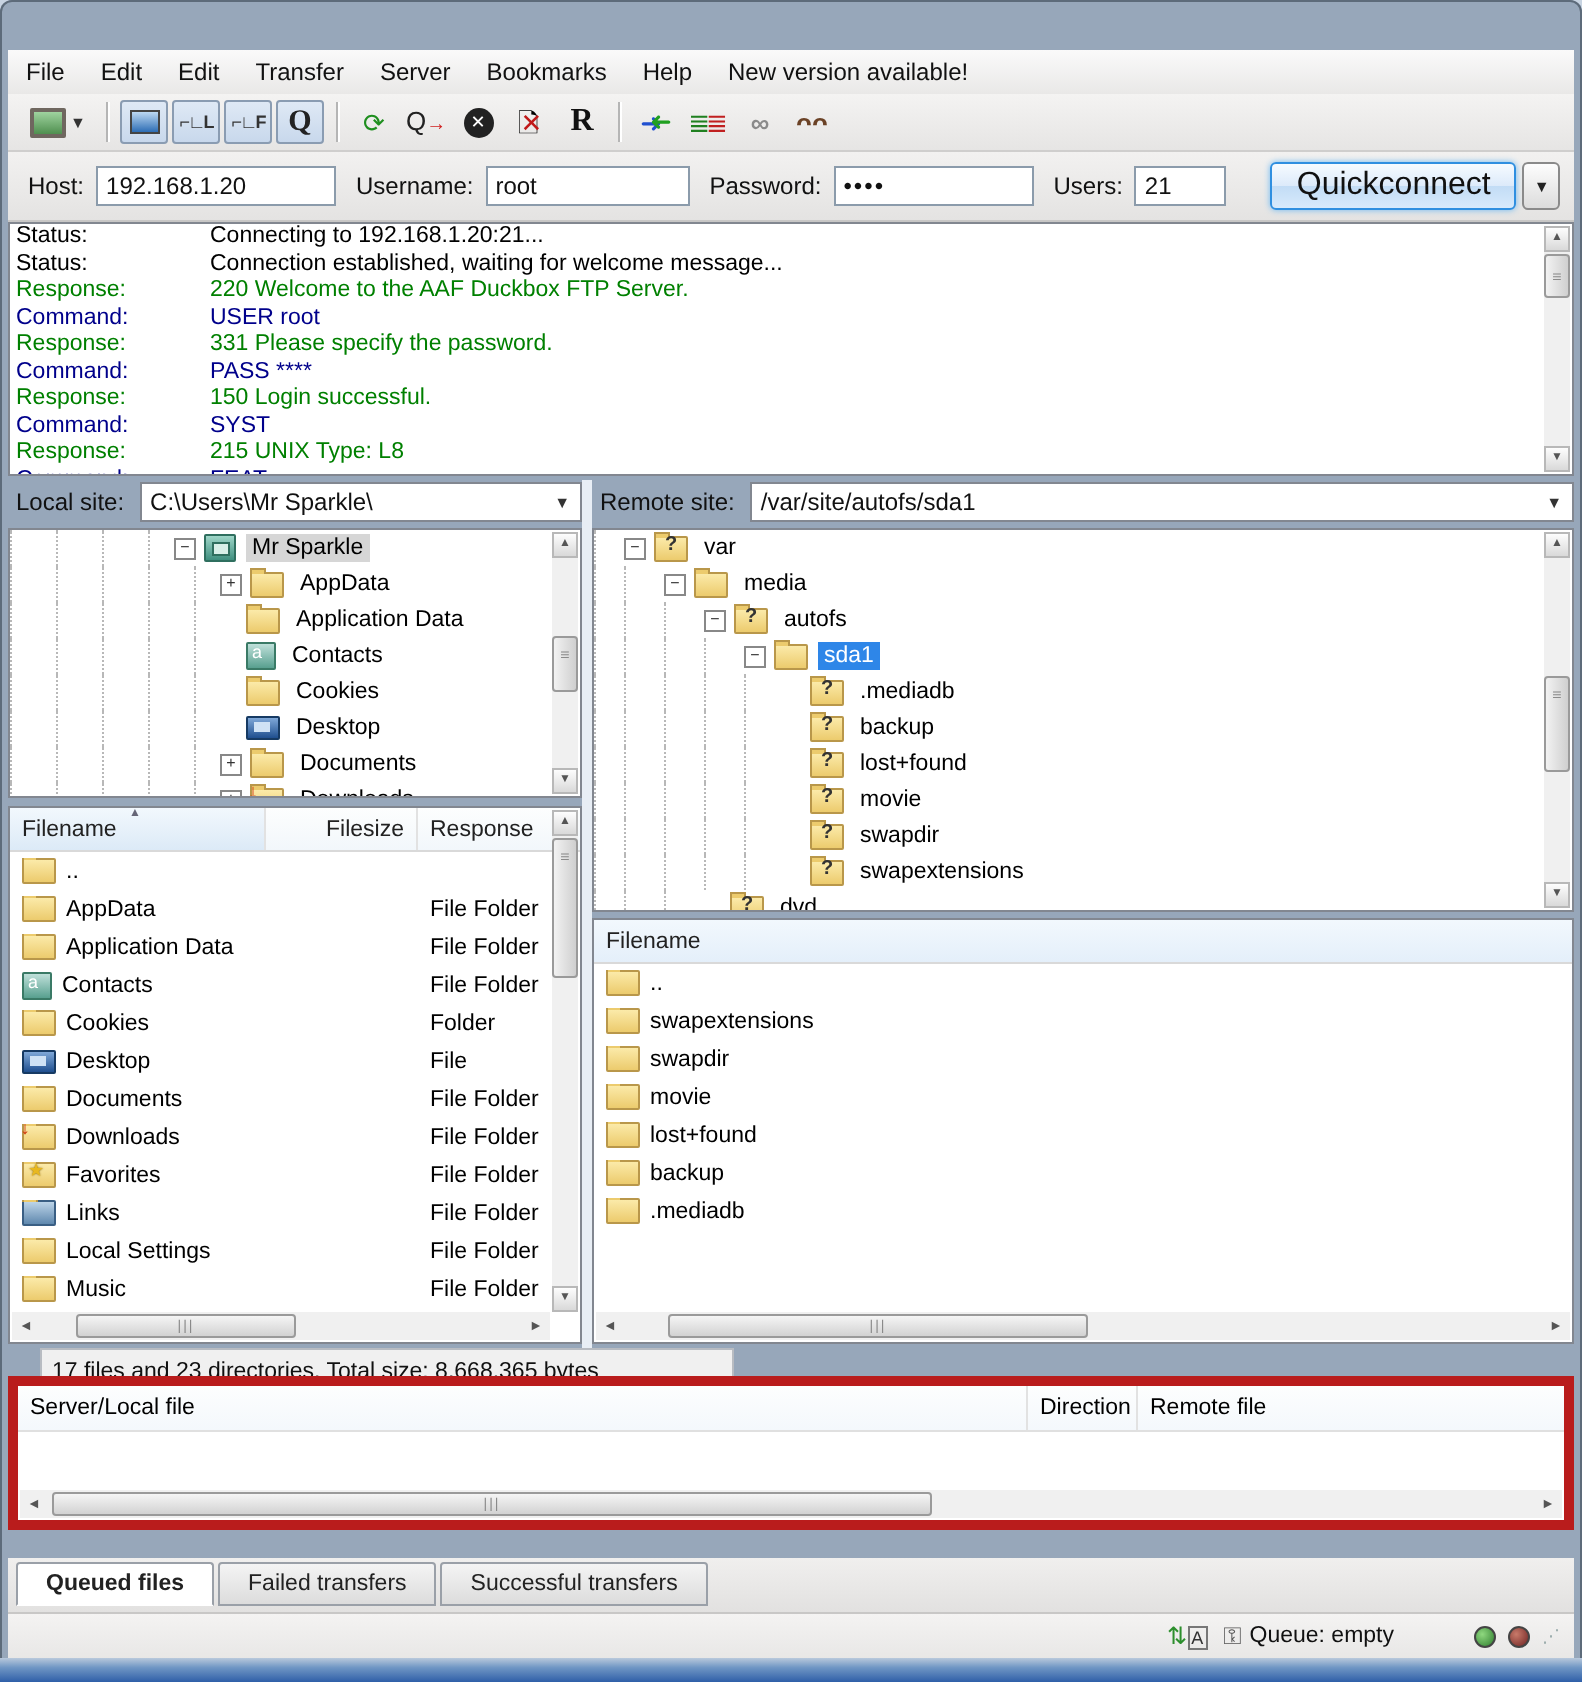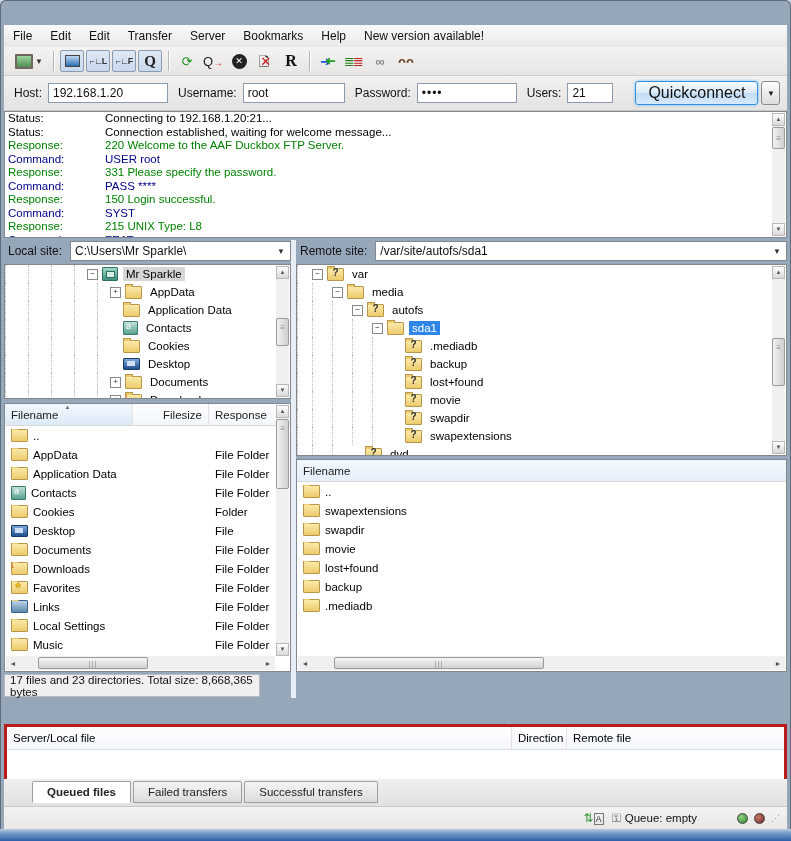--- a/index.html
+++ b/index.html
@@ -88,25 +88,25 @@
   
   .lheader{display:flex;height:21px;border-bottom:1px solid #d9d9d9;background:linear-gradient(#fdfefe,#f2f7fb);font-size:11.5px;color:#222;align-items:center;position:relative;}
   .hcell{height:100%;display:flex;align-items:center;padding:0 6px;border-right:1px solid #e2e2e2;box-sizing:border-box;position:relative;}
   .hcell.sorted{background:linear-gradient(#f2f8fd,#dceaf7);}
   .sortarrow{position:absolute;top:0;left:50%;margin-left:-4px;font-size:6px;color:#667;}
   .lrow{height:19px;display:flex;align-items:center;font-size:11.5px;color:#000;}
   .lcell{padding:0 6px;box-sizing:border-box;display:flex;align-items:center;overflow:hidden;white-space:nowrap;}
   .pstatus{top:674px;height:23px;background:#f0f0f0;border:1px solid #b8bcc2;box-sizing:border-box;display:flex;align-items:center;font-size:11.5px;padding-left:5px;color:#111;}
   .sash{position:absolute;left:0;right:0;text-align:center;font-size:7px;color:#778;line-height:4px;}
   
-  .queue{left:4px;top:724px;width:783px;height:77px;background:#fff;border:3px solid #b91c1c;box-sizing:border-box;position:absolute;}
+  .queue{left:4px;top:688px;width:783px;height:77px;background:#fff;border:5px solid #b91c1c;box-sizing:border-box;position:absolute;}
   .qheader{display:flex;height:22px;border-bottom:1px solid #e0e0e0;background:linear-gradient(#fdfefe,#f4f8fc);font-size:11.5px;align-items:center;}
   .tabs{left:4px;top:779px;width:783px;height:27px;background:linear-gradient(#f0efee,#e2e1e0);display:flex;align-items:flex-start;padding:2px 0 0 4px;box-sizing:border-box;font-size:11.5px;}
   .tab{padding:4px 14px;border:1px solid #9aa0a8;background:linear-gradient(#f4f4f4,#dcdcdc);margin-right:2px;border-radius:2px 2px 0 0;color:#222;}
-  .tab.active{background:#fff;font-weight:bold;border-bottom-color:#fff;margin-left:24px;}
+  .tab.active{background:#fff;font-weight:bold;border-bottom-color:#fff;}
   
   .statusbar{left:4px;top:806px;width:783px;height:23px;background:linear-gradient(#f4f3f2,#e8e7e6);border-top:1px solid #c8c7c6;display:flex;align-items:center;justify-content:flex-end;font-size:11.5px;color:#111;box-sizing:border-box;padding-right:8px;}
   .sbicon{margin:0 4px;font-size:12px;}
   .led{width:9px;height:9px;border-radius:50%;margin-left:6px;border:1px solid #444;}
   .led.green{background:radial-gradient(circle at 35% 35%,#8fd87f,#2e7d2e);}
   .led.red{background:radial-gradient(circle at 35% 35%,#c87a6a,#6e2222);}
   .grip{margin-left:6px;color:#9aa;font-size:9px;letter-spacing:-1px;}
   .framebottom{left:0;top:829px;width:791px;height:12px;background:linear-gradient(#b9c9dc,#6f96c4 40%,#2f5fa8);}
   .divider-v{left:291px;top:240px;width:5px;height:458px;background:#e8eef5;}
 </style>
@@ -592,21 +592,21 @@
       </div>
     <div class="hsb">
         <span class="sa">◄</span>
         <span class="htrack">
           <span class="hthumb" style="left:22px;width:210px"></span>
         </span>
         <span class="sa">►</span>
       </div>
   </div>
 
-  <div class="abs pstatus" style="left:4px;width:256px">
+  <div class="abs pstatus" style="left:20px;width:347px">
       <span>17 files and 23 directories. Total size: 8,668,365 bytes</span>
     </div>
 
   <div class="queue">
     <div class="qheader">
       <div class="hcell" style="width:505px">
           <span>Server/Local file</span>
         </div>
       <div class="hcell" style="width:55px">
           <span>Direction</span>

